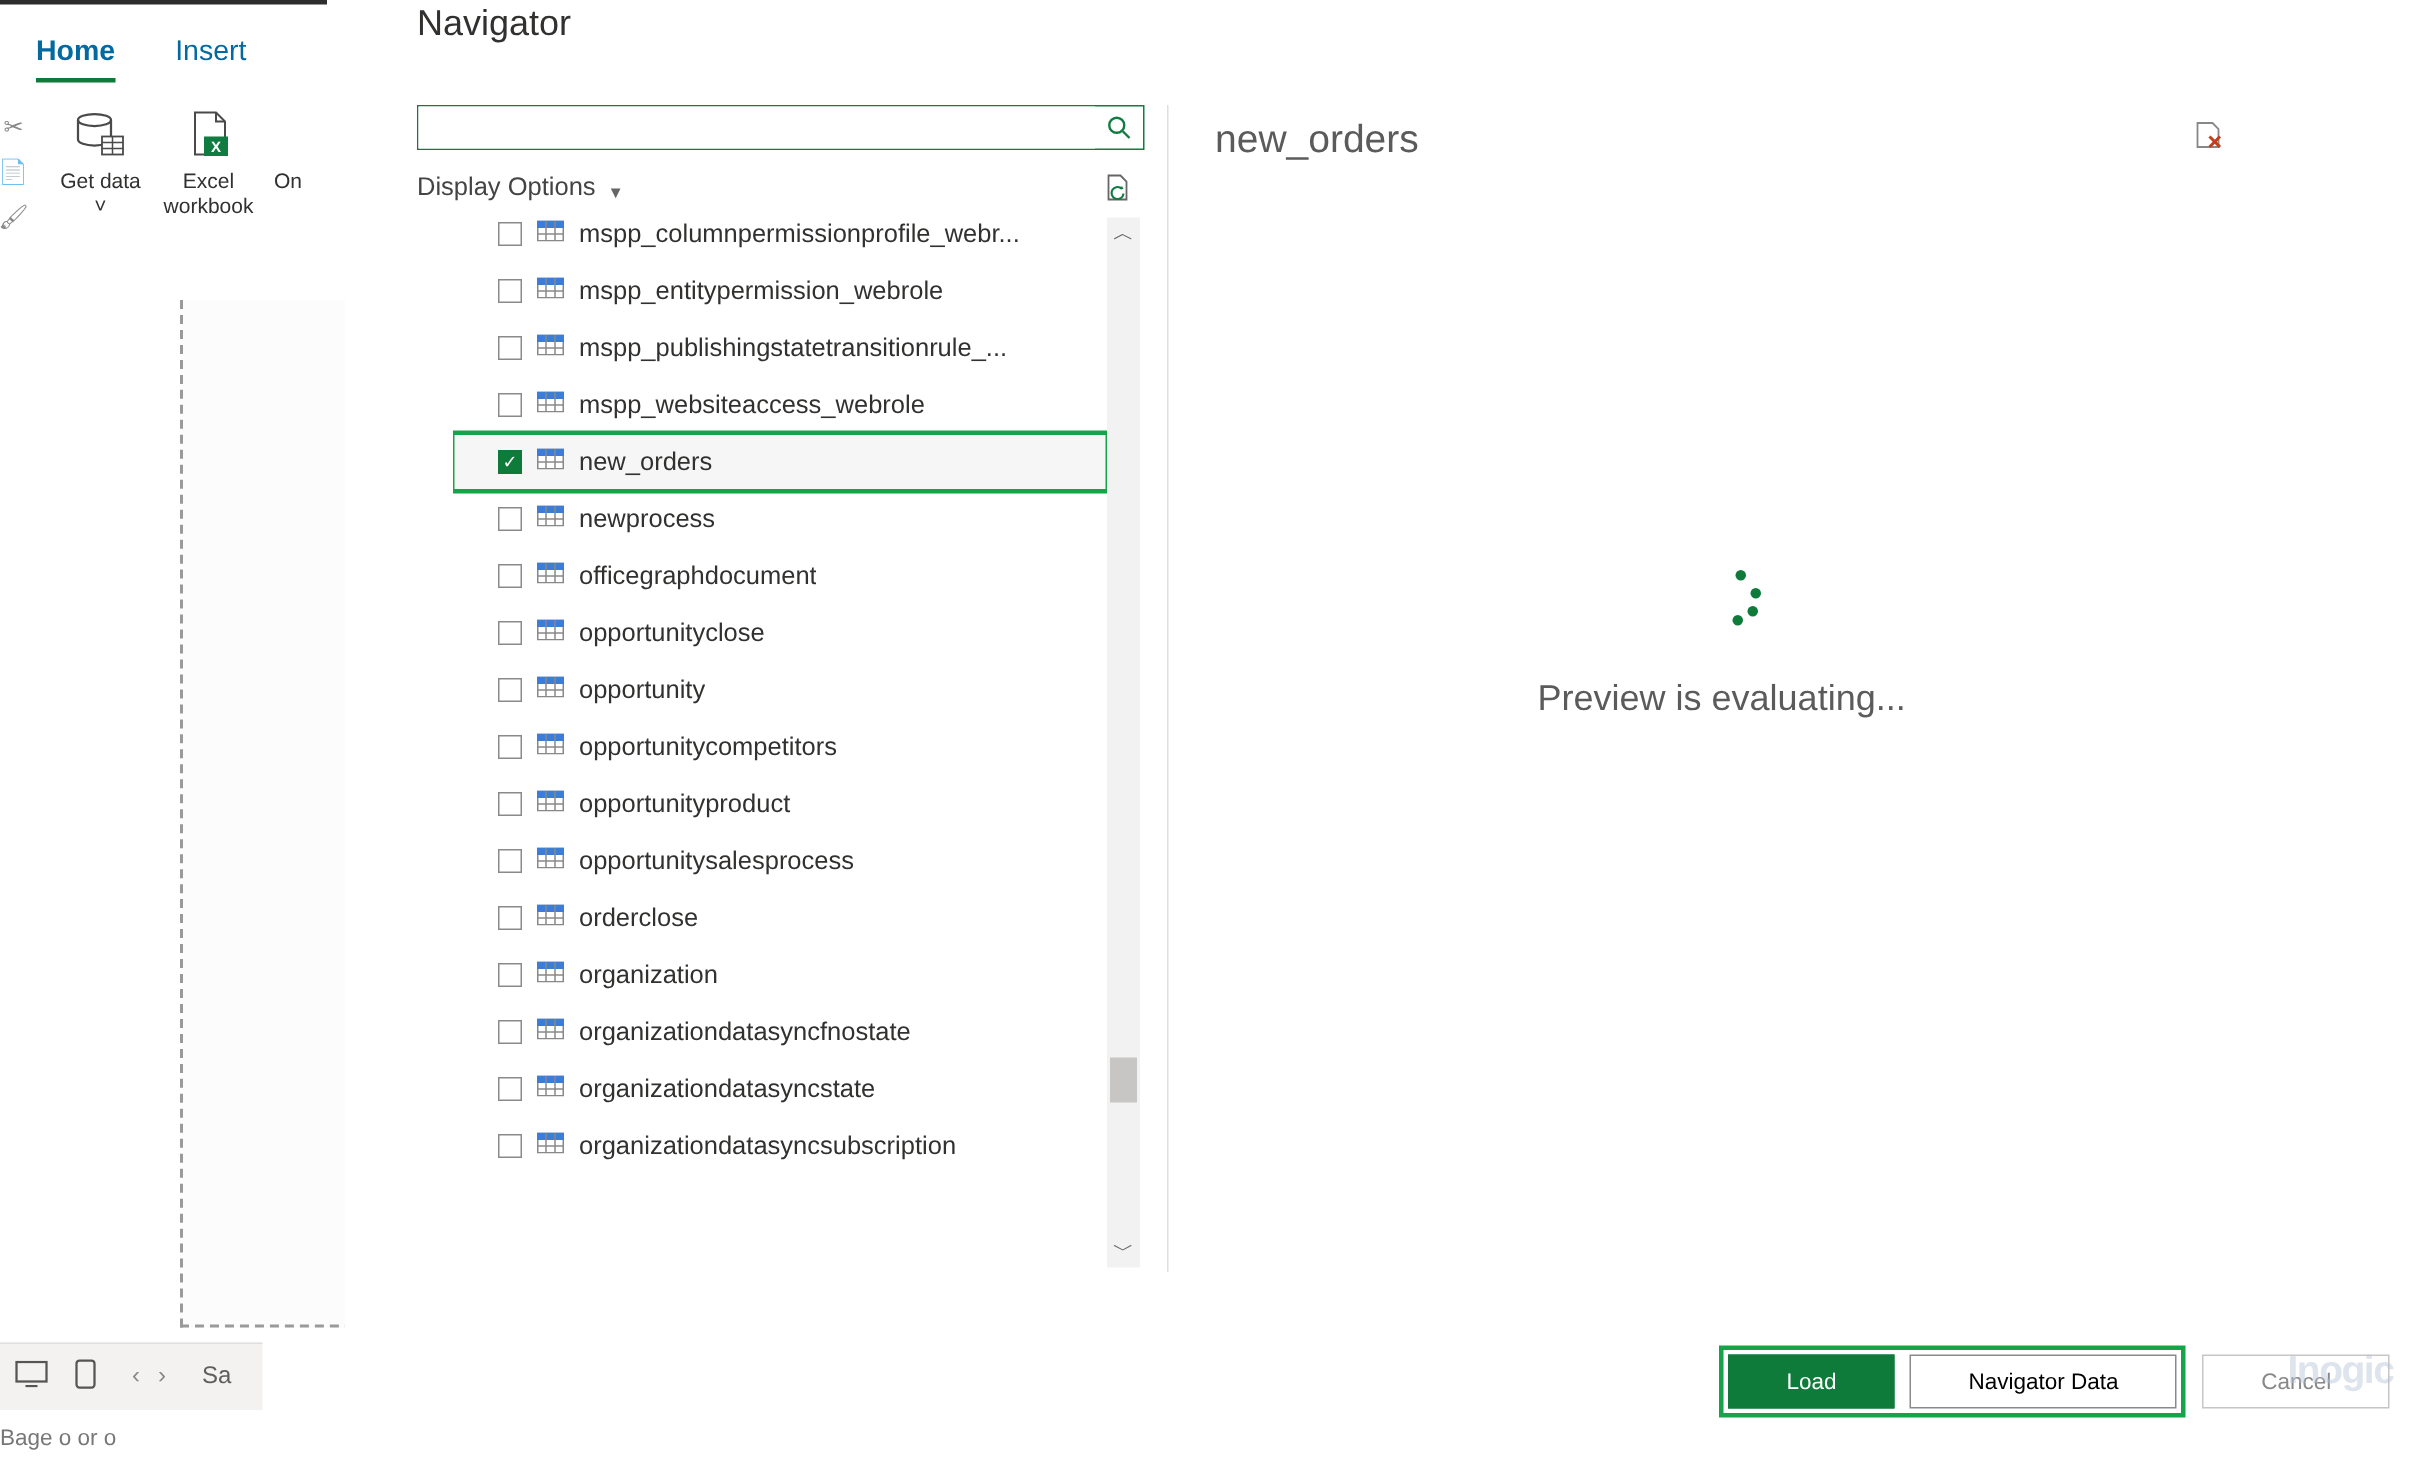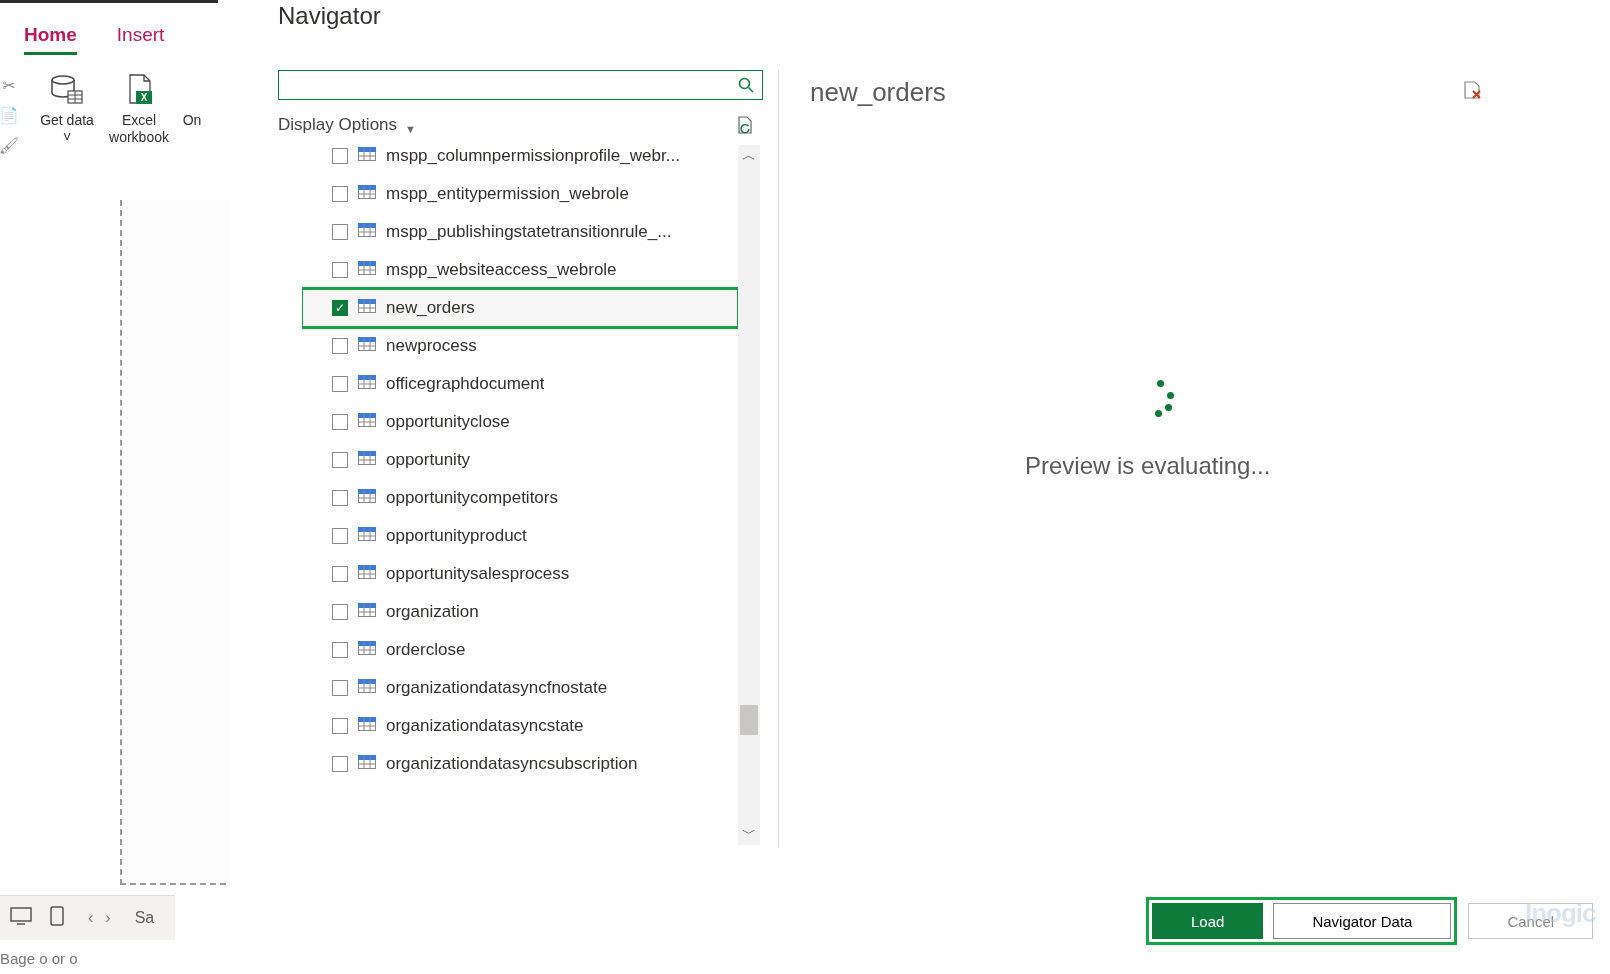--- a/index.html
+++ b/index.html
@@ -2,21 +2,21 @@
 <html><head>
 <meta charset="utf-8">
 <style>
 * { margin: 0; padding: 0; box-sizing: border-box; font-family: "Segoe UI", Arial, sans-serif; }
 body { width: 1610px; height: 974px; background: #fff; overflow: hidden; position: relative; }
 
 
 .ribbon-bg { position: absolute; left: 0; top: 0; width: 215px; height: 975px; background: #fff; }
 .title-bar { position: absolute; left: 0; top: 0; width: 218px; height: 3px; background: #2d2d2d; }
 .tabs { position: absolute; left: 24px; top: 24px; display: flex; gap: 40px; }
-.tab { font-size: 19px; color: #be185d; cursor: pointer; padding-bottom: 6px; }
+.tab { font-size: 19px; color: #0369a1; cursor: pointer; padding-bottom: 6px; }
 .tab.active { font-weight: 600; border-bottom: 3px solid #0f7b3a; }
 .ribbon-buttons { position: absolute; left: 38px; top: 72px; display: flex; gap: 14px; align-items: flex-start; }
 .rbtn { display: flex; flex-direction: column; align-items: center; width: 58px; cursor: pointer; font-size: 14px; color: #323130; text-align: center; line-height: 1.2; }
 .rbtn .icn { width: 36px; height: 36px; margin-bottom: 4px; display: flex; align-items: center; justify-content: center; }
 .clip-icons { position: absolute; left: 0; top: 70px; width: 18px; }
 .clip-icons div { height: 30px; display: flex; align-items: center; justify-content: center; color: #888; }
 
 
 .canvas { position: absolute; left: 120px; top: 200px; width: 1265px; height: 685px; border-left: 2px dashed #9a9a9a; border-bottom: 2px dashed #9a9a9a; background: #fcfcfc; }
 .bottom-bar { position: absolute; left: 0; top: 895px; width: 175px; height: 45px; background: #f3f2f1; border-top: 1px solid #e1dfdd; display: flex; align-items: center; gap: 18px; padding-left: 10px; color: #605e5c; }
@@ -291,32 +291,32 @@
       </div>
       <div class="tree-item">
         <span class="chk"></span>
         <span><svg class="tbl-ic" viewBox="0 0 18 14">
             <rect x="0.5" y="0.5" width="17" height="13" fill="#fff" stroke="#888"></rect>
             <rect x="0.5" y="0.5" width="17" height="4" fill="#3b7dd8" stroke="#3b7dd8"></rect>
             <line x1="6" y1="0.5" x2="6" y2="13.5" stroke="#888"></line>
             <line x1="12" y1="0.5" x2="12" y2="13.5" stroke="#888"></line>
             <line x1="0.5" y1="9" x2="17.5" y2="9" stroke="#888"></line>
           </svg></span>
+        <span class="lbl">orderclose</span>
+      </div>
+      <div class="tree-item">
+        <span class="chk"></span>
+        <span><svg class="tbl-ic" viewBox="0 0 18 14">
+            <rect x="0.5" y="0.5" width="17" height="13" fill="#fff" stroke="#888"></rect>
+            <rect x="0.5" y="0.5" width="17" height="4" fill="#3b7dd8" stroke="#3b7dd8"></rect>
+            <line x1="6" y1="0.5" x2="6" y2="13.5" stroke="#888"></line>
+            <line x1="12" y1="0.5" x2="12" y2="13.5" stroke="#888"></line>
+            <line x1="0.5" y1="9" x2="17.5" y2="9" stroke="#888"></line>
+          </svg></span>
         <span class="lbl">organization</span>
-      </div>
-      <div class="tree-item">
-        <span class="chk"></span>
-        <span><svg class="tbl-ic" viewBox="0 0 18 14">
-            <rect x="0.5" y="0.5" width="17" height="13" fill="#fff" stroke="#888"></rect>
-            <rect x="0.5" y="0.5" width="17" height="4" fill="#3b7dd8" stroke="#3b7dd8"></rect>
-            <line x1="6" y1="0.5" x2="6" y2="13.5" stroke="#888"></line>
-            <line x1="12" y1="0.5" x2="12" y2="13.5" stroke="#888"></line>
-            <line x1="0.5" y1="9" x2="17.5" y2="9" stroke="#888"></line>
-          </svg></span>
-        <span class="lbl">orderclose</span>
       </div>
       <div class="tree-item">
         <span class="chk"></span>
         <span><svg class="tbl-ic" viewBox="0 0 18 14">
             <rect x="0.5" y="0.5" width="17" height="13" fill="#fff" stroke="#888"></rect>
             <rect x="0.5" y="0.5" width="17" height="4" fill="#3b7dd8" stroke="#3b7dd8"></rect>
             <line x1="6" y1="0.5" x2="6" y2="13.5" stroke="#888"></line>
             <line x1="12" y1="0.5" x2="12" y2="13.5" stroke="#888"></line>
             <line x1="0.5" y1="9" x2="17.5" y2="9" stroke="#888"></line>
           </svg></span>

